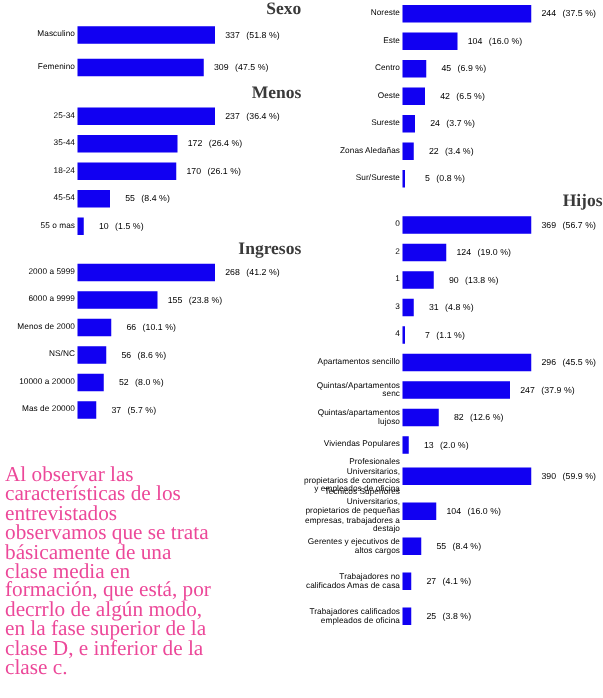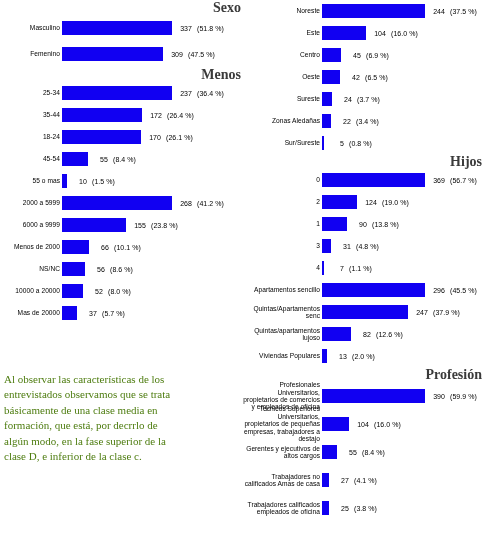--- a/index.html
+++ b/index.html
@@ -63,23 +63,23 @@
   
   .col-left .cat{width:60px;}
   .col-right .cat{width:79px;}
 
   .note{
     position:absolute;
     left:4px;
     top:372px;
     width:170px;
     font-family:"Liberation Serif", serif;
-    font-size:11px;
+    font-size:17px;
     line-height:15.4px;
-    color:#4d7c0f;
+    color:#ec4899;
   }
 </style>
 </head>
 <body>
 
 <div class="col col-left" id="col-left">
     <div class="chart">
       <div class="chart-title">Sexo</div>
       <div class="rows">
         <div class="row" style="height: 26px;">
@@ -132,20 +132,21 @@
         <div class="row" style="height: 22px;">
           <div class="cat">55 o mas</div>
           <div class="barwrap">
             <div class="bar" style="width: 5px; background: rgb(17, 0, 242);"></div>
             <div class="val"><span class="num">10</span><span class="pct">(1.5 %)</span></div>
           </div>
         </div>
       </div>
     </div>
     <div class="chart">
+      <div class="chart-title">Ingresos</div>
       <div class="rows">
         <div class="row" style="height: 22px;">
           <div class="cat">2000 a 5999</div>
           <div class="barwrap">
             <div class="bar" style="width: 110px; background: rgb(17, 0, 242);"></div>
             <div class="val"><span class="num">268</span><span class="pct">(41.2 %)</span></div>
           </div>
         </div>
         <div class="row" style="height: 22px;">
           <div class="cat">6000 a 9999</div>
@@ -305,21 +306,20 @@
         <div class="row" style="height: 22px;">
           <div class="cat">Viviendas Populares</div>
           <div class="barwrap">
             <div class="bar" style="width: 5px; background: rgb(17, 0, 242);"></div>
             <div class="val"><span class="num">13</span><span class="pct">(2.0 %)</span></div>
           </div>
         </div>
       </div>
     </div>
     <div class="chart">
-      <div class="chart-title">Profesión</div>
       <div class="rows">
         <div class="row" style="height: 28px;">
           <div class="cat wrap">Profesionales Universitarios, propietarios de comercios y empleados de oficina</div>
           <div class="barwrap">
             <div class="bar" style="width: 103px; background: rgb(17, 0, 242);"></div>
             <div class="val"><span class="num">390</span><span class="pct">(59.9 %)</span></div>
           </div>
         </div>
         <div class="row" style="height: 28px;">
           <div class="cat wrap">Tecnicos Superiores Universitarios, propietarios de pequeñas empresas, trabajadores a destajo</div>

